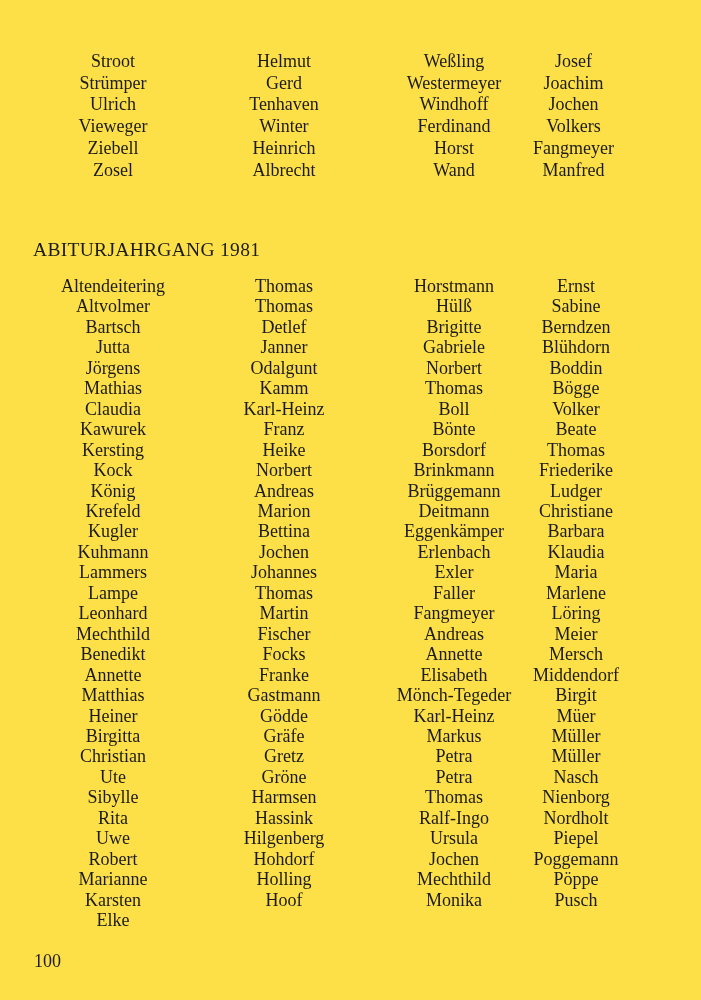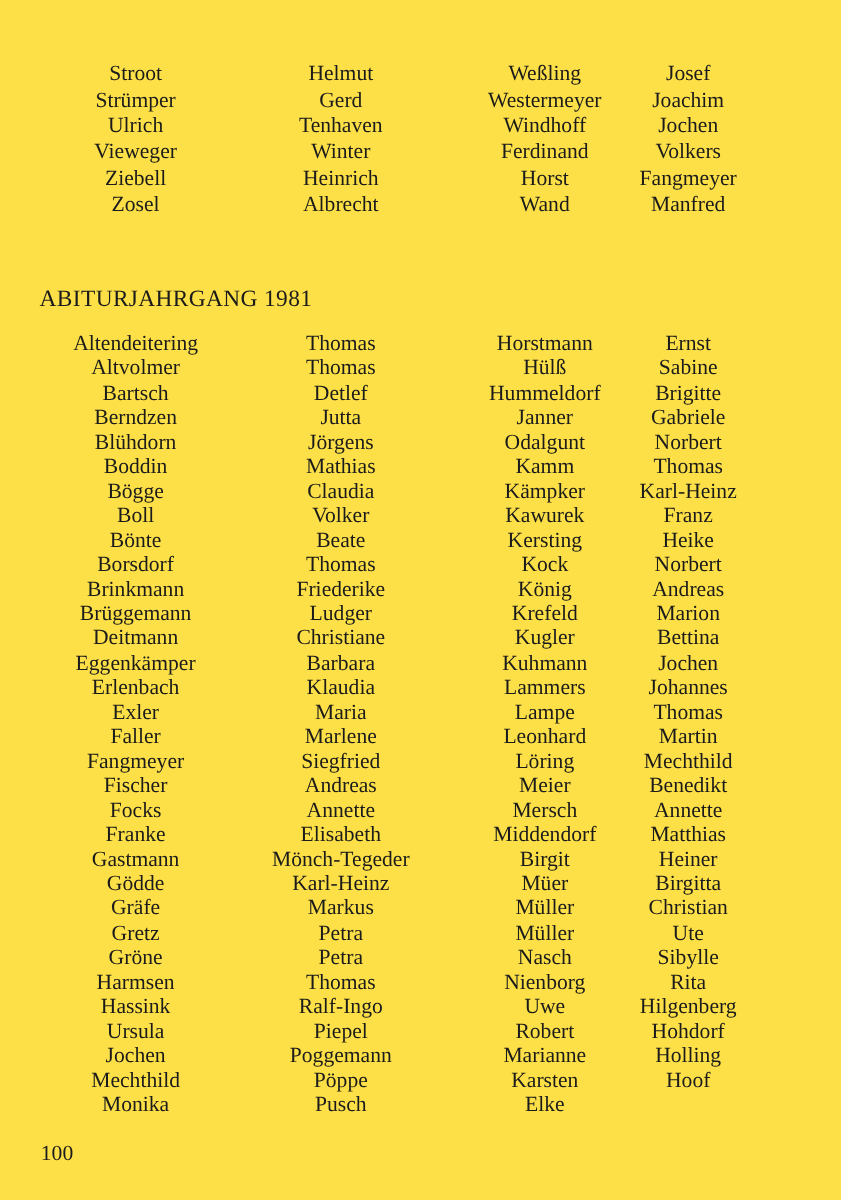--- a/index.html
+++ b/index.html
@@ -96,37 +96,35 @@
       <span class="cell">Altendeitering</span>
       <span class="cell">Thomas</span>
       <span class="cell">Horstmann</span>
       <span class="cell">Ernst</span>
       <span class="cell">Altvolmer</span>
       <span class="cell">Thomas</span>
       <span class="cell">Hülß</span>
       <span class="cell">Sabine</span>
       <span class="cell">Bartsch</span>
       <span class="cell">Detlef</span>
-      <span class="cell">Hummeldorf</span>
       <span class="cell">Brigitte</span>
       <span class="cell">Berndzen</span>
       <span class="cell">Jutta</span>
       <span class="cell">Janner</span>
       <span class="cell">Gabriele</span>
       <span class="cell">Blühdorn</span>
       <span class="cell">Jörgens</span>
       <span class="cell">Odalgunt</span>
       <span class="cell">Norbert</span>
       <span class="cell">Boddin</span>
       <span class="cell">Mathias</span>
       <span class="cell">Kamm</span>
       <span class="cell">Thomas</span>
       <span class="cell">Bögge</span>
       <span class="cell">Claudia</span>
-      <span class="cell">Kämpker</span>
       <span class="cell">Karl-Heinz</span>
       <span class="cell">Boll</span>
       <span class="cell">Volker</span>
       <span class="cell">Kawurek</span>
       <span class="cell">Franz</span>
       <span class="cell">Bönte</span>
       <span class="cell">Beate</span>
       <span class="cell">Kersting</span>
       <span class="cell">Heike</span>
       <span class="cell">Borsdorf</span>
@@ -155,21 +153,20 @@
       <span class="cell">Johannes</span>
       <span class="cell">Exler</span>
       <span class="cell">Maria</span>
       <span class="cell">Lampe</span>
       <span class="cell">Thomas</span>
       <span class="cell">Faller</span>
       <span class="cell">Marlene</span>
       <span class="cell">Leonhard</span>
       <span class="cell">Martin</span>
       <span class="cell">Fangmeyer</span>
-      <span class="cell">Siegfried</span>
       <span class="cell">Löring</span>
       <span class="cell">Mechthild</span>
       <span class="cell">Fischer</span>
       <span class="cell">Andreas</span>
       <span class="cell">Meier</span>
       <span class="cell">Benedikt</span>
       <span class="cell">Focks</span>
       <span class="cell">Annette</span>
       <span class="cell">Mersch</span>
       <span class="cell">Annette</span>
@@ -196,20 +193,21 @@
       <span class="cell">Gröne</span>
       <span class="cell">Petra</span>
       <span class="cell">Nasch</span>
       <span class="cell">Sibylle</span>
       <span class="cell">Harmsen</span>
       <span class="cell">Thomas</span>
       <span class="cell">Nienborg</span>
       <span class="cell">Rita</span>
       <span class="cell">Hassink</span>
       <span class="cell">Ralf-Ingo</span>
+      <span class="cell">Nordholt</span>
       <span class="cell">Uwe</span>
       <span class="cell">Hilgenberg</span>
       <span class="cell">Ursula</span>
       <span class="cell">Piepel</span>
       <span class="cell">Robert</span>
       <span class="cell">Hohdorf</span>
       <span class="cell">Jochen</span>
       <span class="cell">Poggemann</span>
       <span class="cell">Marianne</span>
       <span class="cell">Holling</span>

